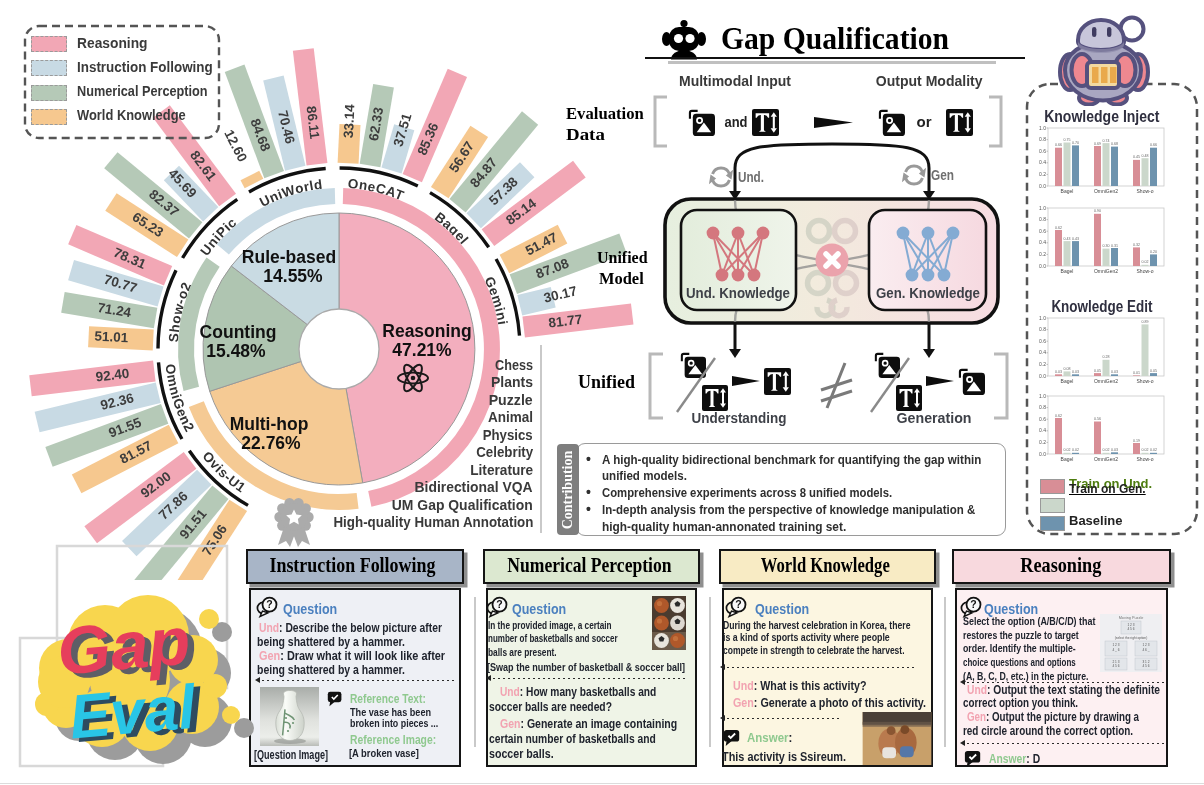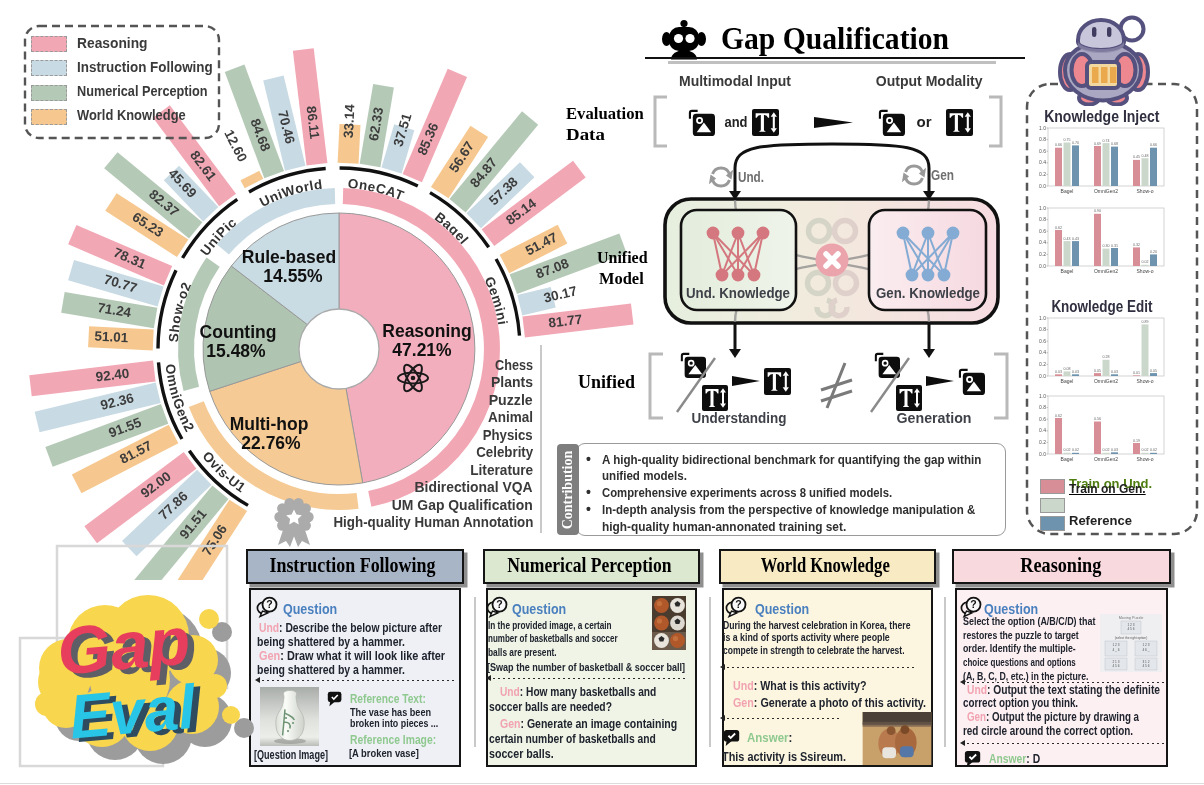--- a/index.html
+++ b/index.html
@@ -543,21 +543,21 @@
     <text x="111.0" y="59.3" font-size="3.6" fill="#666" text-anchor="middle">0.02</text>
     <rect x="116.0" y="60.8" width="7" height="1.2" fill="#6E93AE"></rect>
     <text x="119.5" y="59.3" font-size="3.6" fill="#666" text-anchor="middle">0.02</text>
     <text x="111" y="69" font-size="5" fill="#444" text-anchor="middle">Show-o</text>
   </svg>
 <div class="abs" style="left:1040px;top:479.0px;width:23px;height:13px;background:#D88E96;border:1px solid #999;"></div>
 <div class="abs" style="left:1069px;top:477.0px;font-family:'Liberation Sans',sans-serif;font-weight:bold;font-size:13px;line-height:14.9px;white-space:nowrap;transform:scaleX(1.000);transform-origin:0 0;"><span style="color:#4d7c0f">Train on Und.</span></div>
 <div class="abs" style="left:1040px;top:497.5px;width:23px;height:13px;background:#CBD7CB;border:1px solid #999;"></div>
 <div class="abs" style="left:1069px;top:482px;font-family:'Liberation Sans',sans-serif;font-weight:bold;font-size:12px;line-height:14.9px;white-space:nowrap;transform:scaleX(1.000);transform-origin:0 0;text-decoration:underline;"><span style="color:#222">Train on Gen.</span></div>
 <div class="abs" style="left:1040px;top:516.0px;width:23px;height:13px;background:#6E93AE;border:1px solid #999;"></div>
-<div class="abs" style="left:1069px;top:514.0px;font-family:'Liberation Sans',sans-serif;font-weight:bold;font-size:13px;line-height:14.9px;white-space:nowrap;transform:scaleX(1.000);transform-origin:0 0;"><span style="color:#222">Reference</span></div>
+<div class="abs" style="left:1069px;top:514.0px;font-family:'Liberation Sans',sans-serif;font-weight:bold;font-size:13px;line-height:14.9px;white-space:nowrap;transform:scaleX(1.000);transform-origin:0 0;"><span style="color:#222">Baseline</span></div>
 <div class="card-h" style="left:246px;top:549px;width:214px;height:31px;background:#A8B5C7;"></div>
 <div class="abs" style="left:253.2px;top:553px;font-family:'Liberation Serif',serif;font-weight:bold;font-size:21.5px;line-height:24.7px;white-space:nowrap;transform:scaleX(0.835);transform-origin:50% 0;"><span style="color:#000">Instruction Following</span></div>
 <div class="card-b" style="left:249px;top:588px;width:208px;height:175px;background:#EEF0F5;"></div>
 <div class="card-h" style="left:483px;top:549px;width:213px;height:31px;background:#DCE8D0;"></div>
 <div class="abs" style="left:488.8px;top:553px;font-family:'Liberation Serif',serif;font-weight:bold;font-size:21.5px;line-height:24.7px;white-space:nowrap;transform:scaleX(0.818);transform-origin:50% 0;"><span style="color:#000">Numerical Perception</span></div>
 <div class="card-b" style="left:486px;top:588px;width:207px;height:175px;background:#EFF4E7;"></div>
 <div class="card-h" style="left:719px;top:549px;width:213px;height:31px;background:#F8EBC4;"></div>
 <div class="abs" style="left:742.2px;top:553px;font-family:'Liberation Serif',serif;font-weight:bold;font-size:21.5px;line-height:24.7px;white-space:nowrap;transform:scaleX(0.774);transform-origin:50% 0;"><span style="color:#000">World Knowledge</span></div>
 <div class="card-b" style="left:722px;top:588px;width:207px;height:175px;background:#FCF6E1;"></div>
 <div class="card-h" style="left:952px;top:549px;width:215px;height:31px;background:#F8D9DE;"></div>

